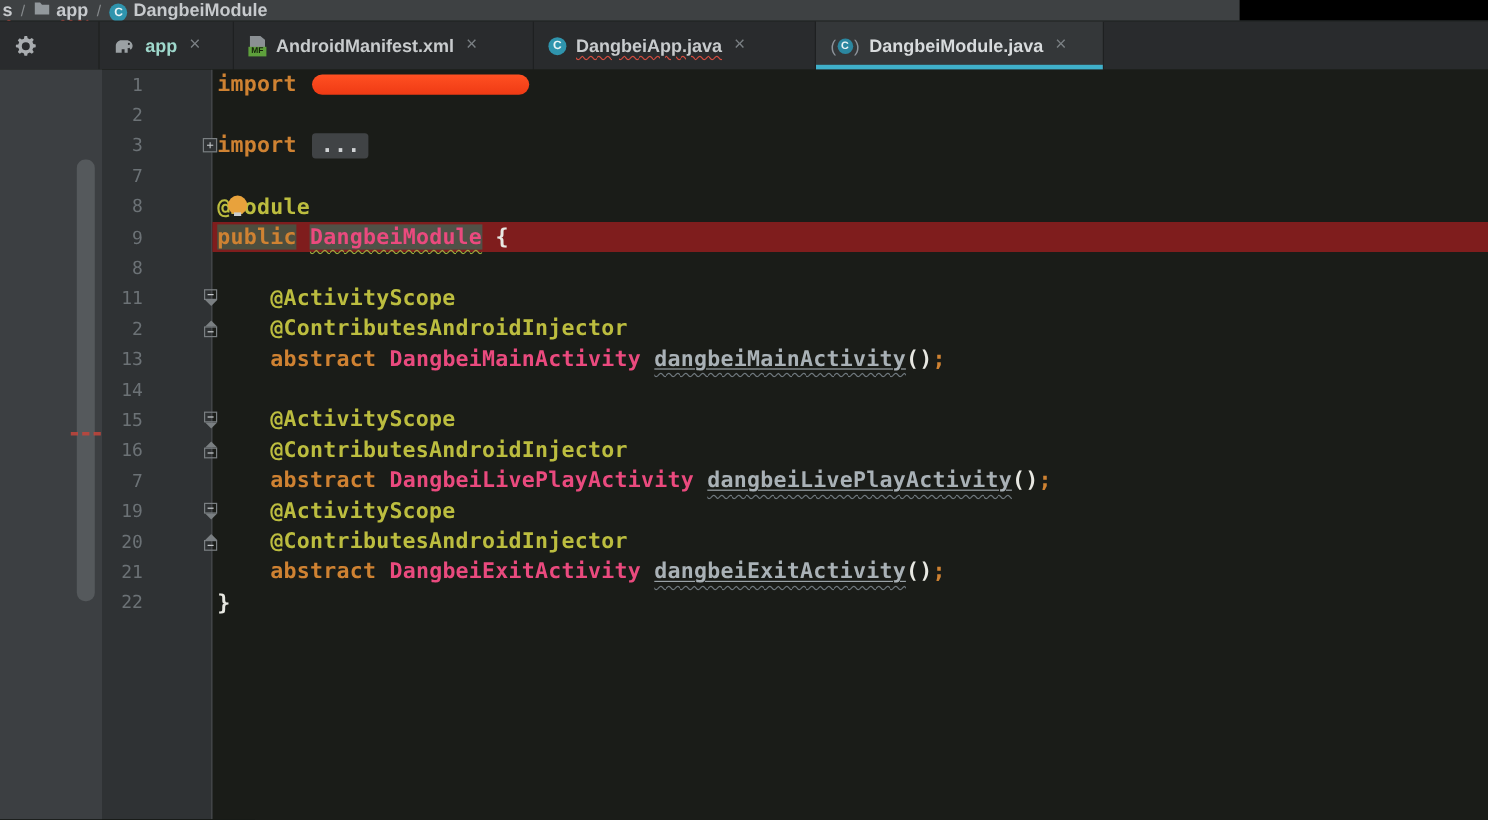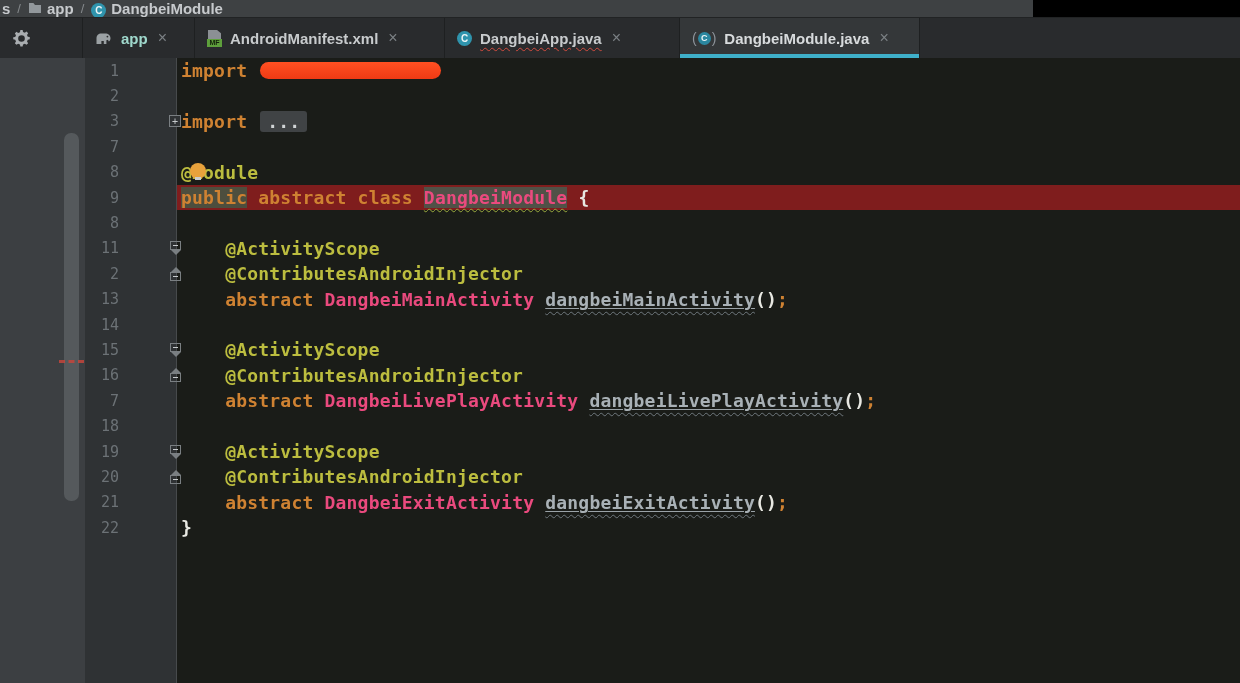--- a/index.html
+++ b/index.html
@@ -184,21 +184,21 @@
             <div class="code"></div>
           </div>
           <div class="row">
             <div class="g-num">8</div>
             <div class="g-fold"></div>
             <div class="code"><span class="bulb"></span><span class="ann">@Module</span></div>
           </div>
           <div class="row band">
             <div class="g-num">9</div>
             <div class="g-fold"></div>
-            <div class="code"><span class="kw hlA">public</span><span> </span><span class="kw">abstract class </span><span class="cls hlB sqG">DangbeiModule</span><span> </span><span class="brace">{</span></div>
+            <div class="code"><span class="kw hlA">public</span><span> </span><span class="cls hlB sqG">DangbeiModule</span><span> </span><span class="brace">{</span></div>
           </div>
           <div class="row">
             <div class="g-num">8</div>
             <div class="g-fold"></div>
             <div class="code"></div>
           </div>
           <div class="row">
             <div class="g-num">11</div>
             <div class="g-fold">
               <div class="fold-ico">
@@ -247,25 +247,20 @@
               </div>
             </div>
             <div class="code"><span class="ann">    @ContributesAndroidInjector</span></div>
           </div>
           <div class="row">
             <div class="g-num">7</div>
             <div class="g-fold"></div>
             <div class="code"><span>    </span><span class="kw">abstract </span><span class="cls">DangbeiLivePlayActivity</span><span> </span><span class="method-wavy"><span class="method">dangbeiLivePlayActivity</span></span><span class="brace">()</span><span class="kw">;</span></div>
           </div>
           <div class="row">
-            <div class="g-num">18</div>
-            <div class="g-fold"></div>
-            <div class="code"></div>
-          </div>
-          <div class="row">
             <div class="g-num">19</div>
             <div class="g-fold">
               <div class="fold-ico">
                 <div class="fm-sq"></div>
                 <div class="fm-tri-dn"></div>
               </div>
             </div>
             <div class="code"><span class="ann">    @ActivityScope</span></div>
           </div>
           <div class="row">

